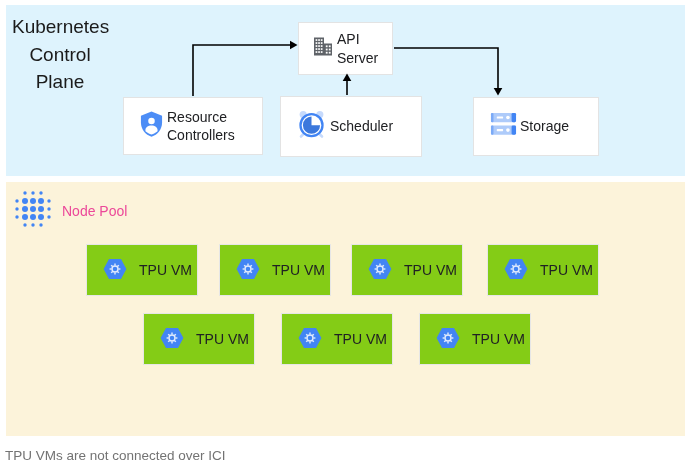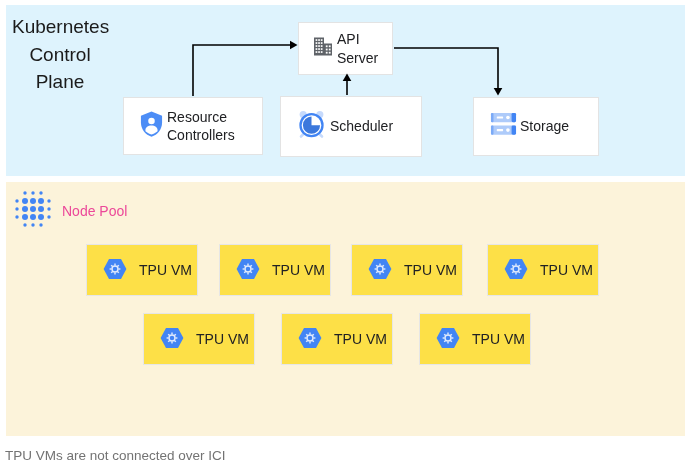--- a/index.html
+++ b/index.html
@@ -27,21 +27,21 @@
     font-size:14px;line-height:1.3;color:#202124;
   }
   .box-api{left:298px;top:22px;width:95px;height:53px;padding-left:13px;}
   .box-api .lbl{width:48px;}
   .box-rc{left:123px;top:97px;width:140px;height:58px;padding-left:15px;}
   .box-rc .lbl{width:86px;}
   .box-sched{left:280px;top:96px;width:142px;height:61px;padding-left:15px;}
   .box-store{left:437px;top:97px;width:126px;height:59px;padding-left:16px;margin-left:36px;}
 
   .tpu-box{
-    position:absolute;width:112px;height:52px;background:#fde047;border:1px solid #e6e6e6;
+    position:absolute;width:112px;height:52px;background:#84cc16;border:1px solid #e6e6e6;
     display:flex;align-items:center;gap:12px;box-sizing:border-box;padding-left:16px;
     font-size:14px;color:#202124;
   }
   .arrows{position:absolute;left:0;top:0;pointer-events:none;}
   .caption{
     position:absolute;left:5px;top:448px;font-size:13.5px;color:#737373;
   }
   .icon{flex:0 0 auto;display:block;}
 </style>
 </head>

